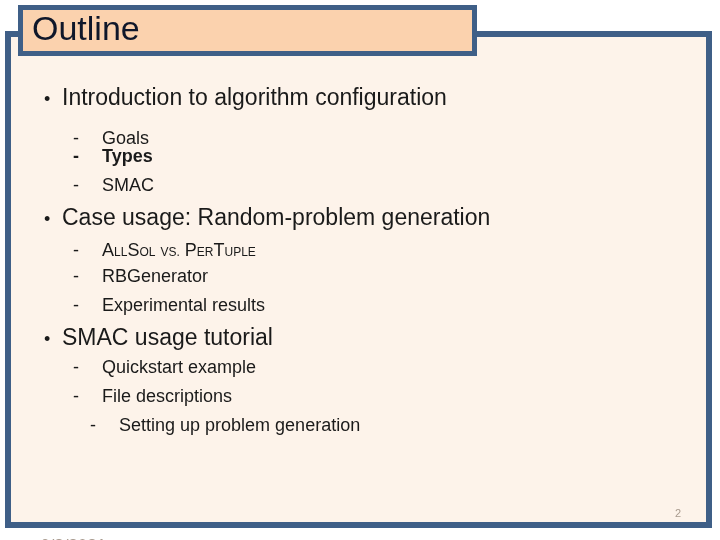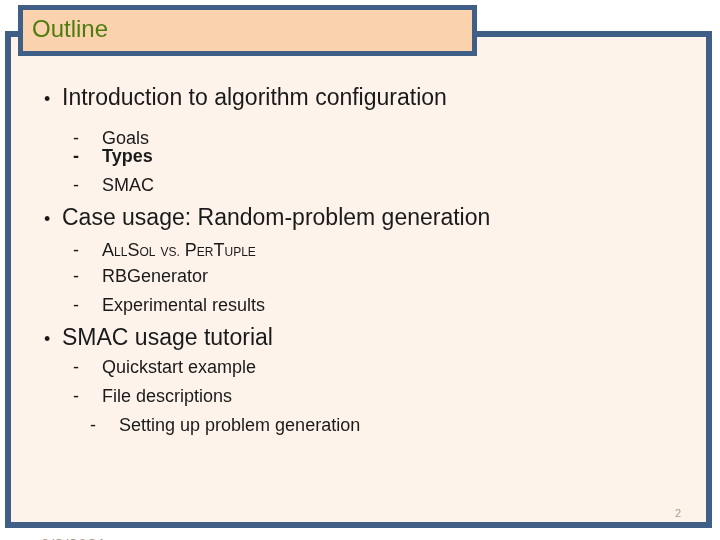--- a/index.html
+++ b/index.html
@@ -45,23 +45,23 @@
     width: 459px;
     height: 51px;
     background: #fbd2ae;
     border: 5px solid #3f5f87;
     box-sizing: border-box;
   }
   #title-text {
     position: absolute;
     left: 9px;
     top: -2px;
-    font-size: 24px;
+    font-size: 34px;
     line-height: 41px;
-    color: #4d7c0f;
+    color: #0f172a;
     white-space: nowrap;
   }
 
   
   #body-area {
     position: absolute;
     left: 0;
     top: 0;
     width: 720px;
     height: 540px;

